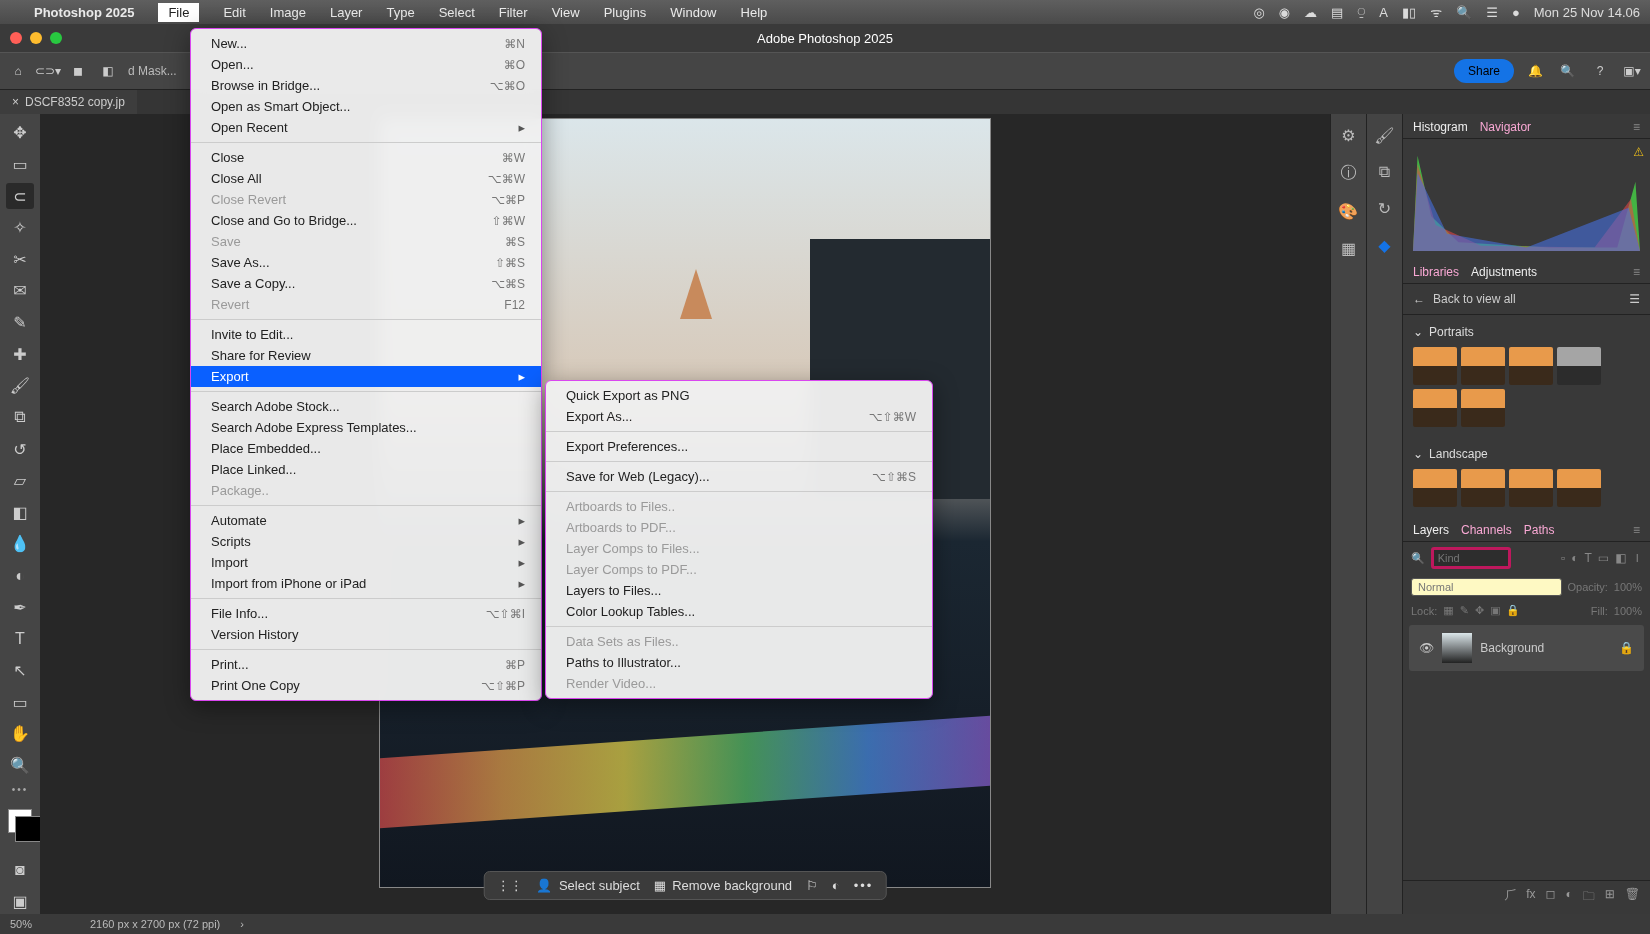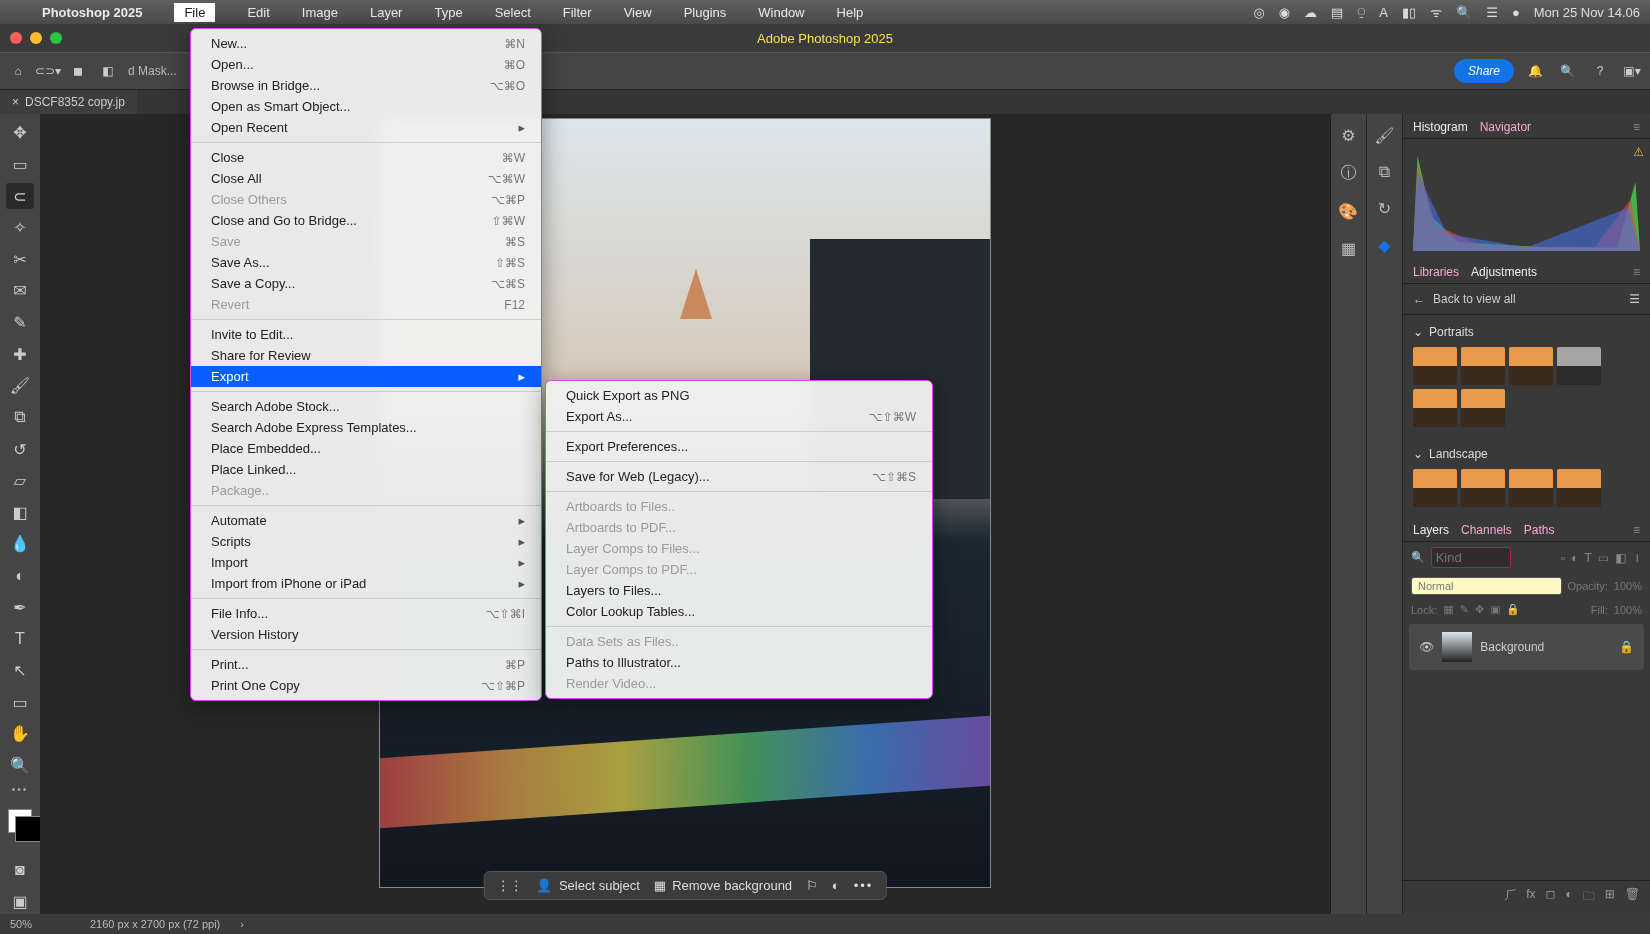--- a/index.html
+++ b/index.html
@@ -1,37 +1,37 @@
 <!DOCTYPE html>
 <html><head>
 <meta charset="utf-8">
 <style>
 * { margin:0; padding:0; box-sizing:border-box; font-family:-apple-system,"Helvetica Neue",Arial,sans-serif; user-select:none; }
 body { width:1650px; height:934px; background:#323232; overflow:hidden; position:relative; }
 
 
-.mac-menubar { height:24px; background:linear-gradient(#5f5f5f,#4a4a4a); display:flex; align-items:center; padding:0 10px; color:#eaeaea; font-size:13px; gap:32px; }
+.mac-menubar { height:24px; background:linear-gradient(#5f5f5f,#4a4a4a); display:flex; align-items:center; padding:0 10px; color:#eaeaea; font-size:13px; gap:24px; }
 .mac-menubar .apple { font-size:15px; }
 .mac-menubar .app-name { font-weight:600; }
 .mac-menubar .menu-item { cursor:default; }
 .mac-menubar .menu-item.active { background:#fff; color:#222; padding:2px 10px; border-radius:0; }
 .mac-menubar .right { margin-left:auto; display:flex; gap:14px; align-items:center; font-size:13px; }
 .mac-menubar .right span { opacity:.9; }
 
 
 .win-chrome { height:28px; background:#3a3a3a; display:flex; align-items:center; padding-left:10px; position:relative; }
 .traffic { display:flex; gap:8px; }
 .traffic span { width:12px; height:12px; border-radius:50%; display:inline-block; }
 .tl-red{background:#ff5f57;} .tl-yel{background:#febc2e;} .tl-grn{background:#28c840;}
-.win-title { position:absolute; left:50%; transform:translateX(-50%); color:#fde047; font-size:13px; }
+.win-title { position:absolute; left:50%; transform:translateX(-50%); color:#ffffff; font-size:13px; }
 
 
 .options-bar { height:38px; background:#454545; display:flex; align-items:center; padding:0 8px; gap:10px; color:#ddd; font-size:12px; border-top:1px solid #555; border-bottom:1px solid #222; }
 .options-bar .right { margin-left:auto; display:flex; gap:12px; align-items:center; }
-.share-btn { background:#1473e6; color:#ffffff; padding:5px 14px; border-radius:14px; font-size:12px;font-style:italic; }
+.share-btn { background:#1473e6; color:#000000; padding:5px 14px; border-radius:14px; font-size:12px; }
 .options-bar .ico { width:20px; height:20px; display:flex; align-items:center; justify-content:center; color:#ccc; }
 .home-ico { width:22px;height:22px; }
 .maskbtn{ color:#bbb; font-size:12px; }
 
 
 .tab-bar { height:24px; background:#353535; display:flex; align-items:center; font-size:12px; color:#ccc; }
 .doc-tab { padding:0 12px; height:100%; display:flex; align-items:center; gap:6px; background:#3d3d3d; }
 .doc-tab .close{ font-size:12px; }
 
 
@@ -66,21 +66,21 @@
 .histogram svg{width:100%;height:100%;}
 .back-row{display:flex;align-items:center;gap:8px;padding:8px 10px;border-bottom:1px solid #222;}
 .back-row .list-ico{margin-left:auto;}
 .preset-section{padding:6px 0;}
 .preset-hdr{display:flex;align-items:center;gap:6px;padding:4px 10px;font-size:12px;color:#ddd;}
 .preset-grid{display:flex;flex-wrap:wrap;gap:4px;padding:4px 10px;}
 .preset-thumb{width:44px;height:38px;background:linear-gradient(#e89a4b 0%,#e89a4b 50%,#3a2a1b 50%,#3a2a1b 100%);border-radius:2px;}
 .preset-thumb.gray{filter:grayscale(1);}
 .layers-body{flex:1;display:flex;flex-direction:column;}
 .layers-ctrl{display:flex;align-items:center;gap:6px;padding:5px 8px;color:#777;font-size:11px;}
-.layers-ctrl input{background:#2d2d2d;border:1px solid #be185d;color:#888;font-size:13px;padding:2px 4px;width:80px;border-radius:3px;}
+.layers-ctrl input{background:#2d2d2d;border:3px solid #be185d;color:#888;font-size:11px;padding:2px 4px;width:80px;border-radius:3px;}
 .layers-ctrl .icos{margin-left:auto;display:flex;gap:6px;color:#888;font-size:12px;}
 .layer-row{display:flex;align-items:center;gap:8px;padding:8px 10px;background:#4a4a4a;margin:4px 6px;border-radius:3px;}
 .layer-row .eye{color:#ccc;}
 .layer-row .thumb{width:30px;height:30px;background:linear-gradient(#dbe6ea,#222);}  
 .layer-row .lock{margin-left:auto;color:#aaa;}
 .layers-footer{margin-top:auto;display:flex;gap:10px;justify-content:flex-end;padding:6px 10px;color:#999;font-size:12px;border-top:1px solid #222;}
 .opc-row{display:flex;align-items:center;gap:6px;padding:4px 8px;color:#777;font-size:11px;}
 .opc-row .sel { background:#fef9c3;border:1px solid #555;padding:2px 6px;border-radius:3px;flex:1;}
 .lock-row{display:flex;align-items:center;gap:6px;padding:4px 8px;color:#777;font-size:11px;}
 
@@ -359,21 +359,21 @@
     <div class="sep"></div>
     <div class="mi">
       <span>Close</span>
       <span class="sc">⌘W</span>
     </div>
     <div class="mi">
       <span>Close All</span>
       <span class="sc">⌥⌘W</span>
     </div>
     <div class="mi disabled">
-      <span>Close Others</span>
+      <span>Close Revert</span>
       <span class="sc">⌥⌘P</span>
     </div>
     <div class="mi">
       <span>Close and Go to Bridge...</span>
       <span class="sc">⇧⌘W</span>
     </div>
     <div class="mi disabled">
       <span>Save</span>
       <span class="sc">⌘S</span>
     </div>

